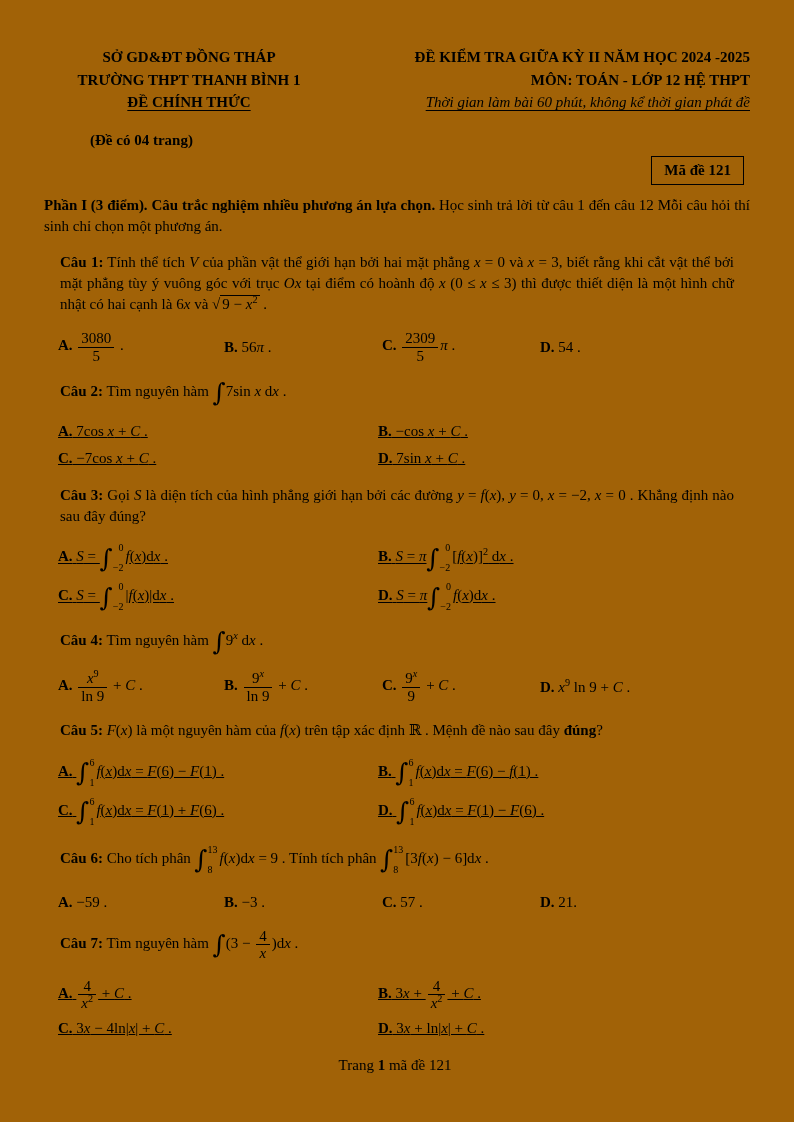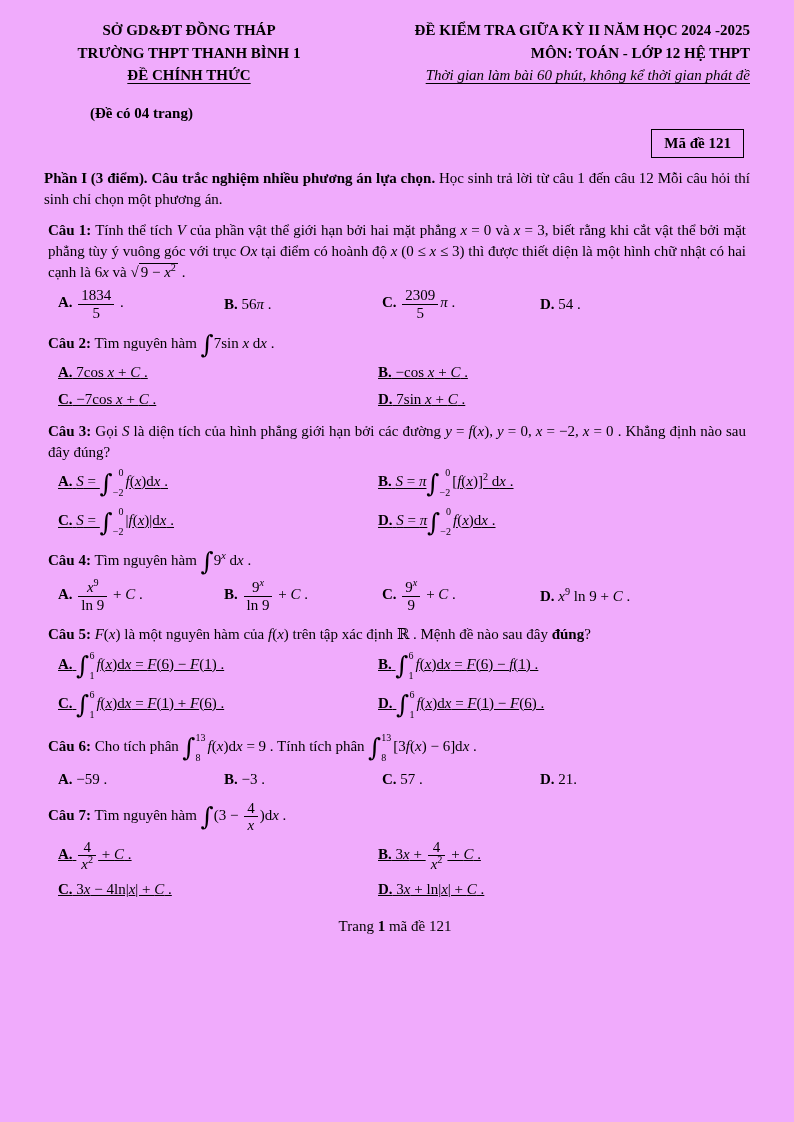--- a/index.html
+++ b/index.html
@@ -1,33 +1,33 @@
 <!DOCTYPE html>
 <html><head>
 <meta charset="utf-8">
 <style>
   html,body{margin:0;padding:0;background:#e8e8e8;}
   .page{
-    width:794px;height:1122px;box-sizing:border-box;background:#f0abfc;
-    margin:0 auto;padding:19px 44px 24px 44px;overflow:hidden;
+    width:794px;height:1122px;box-sizing:border-box;background:#a16207;
+    margin:0 auto;padding:46px 44px 24px 44px;overflow:hidden;
     font-family:"Liberation Serif","DejaVu Serif","DejaVu Sans",serif;
     font-size:15px;color:#000;line-height:1.38;
   }
   .header{display:flex;align-items:flex-start;}
   .h-left{width:290px;text-align:center;font-weight:bold;line-height:1.5;}
   .h-right{flex:1;text-align:right;line-height:1.5;}
   .b{font-weight:bold;}
   .i{font-style:italic;}
   .u{text-decoration:underline;text-underline-offset:3px;}
   .pages-note{font-weight:bold;margin:16px 0 0 46px;}
   .code-wrap{text-align:right;margin:6px 6px 0 0;}
   .code-box{display:inline-block;border:1px solid #000;padding:3px 12px;font-weight:bold;}
   .intro{margin:10px 0 6px 0;text-align:justify;}
   .question{margin-top:11px;}
-  .qtext{margin:4px;text-align:justify;}
+  .qtext{margin:16px;text-align:justify;}
   .qnum{font-weight:bold;}
   .opts{display:grid;padding-left:14px;margin:5px 0 1px 0;row-gap:7px;align-items:center;}
   .c4{grid-template-columns:166px 158px 158px auto;}
   .c2{grid-template-columns:320px auto;text-decoration:underline;}
   .opt{white-space:nowrap;}
   .olab{font-weight:bold;}
   i{font-style:italic;}
   sup{font-size:0.68em;line-height:0;}
   
   .fr{display:inline-block;vertical-align:middle;text-align:center;line-height:1.08;margin:0 2px;}
@@ -66,21 +66,21 @@
   <div class="code-wrap">
     <div class="code-box">Mã đề 121</div>
   </div>
 
   <p class="intro"><b>Phần I (3 điểm). Câu trắc nghiệm nhiều phương án lựa chọn.</b> <span>Học sinh trả lời từ câu 1 đến câu 12 Mỗi câu hỏi thí sinh chỉ chọn một phương án.</span></p>
 
   <div>
       <div class="question">
         <p class="qtext"><b class="qnum">Câu 1:</b> Tính thể tích <i>V</i> của phần vật thể giới hạn bởi hai mặt phẳng <i>x</i> = 0 và <i>x</i> = 3, biết rằng khi cắt vật thể bởi mặt phẳng tùy ý vuông góc với trục <i>Ox</i> tại điểm có hoành độ <i>x</i> (0 ≤ <i>x</i> ≤ 3) thì được thiết diện là một hình chữ nhật có hai cạnh là 6<i>x</i> và <span class="sq">√<span class="ov">9 − <i>x</i><sup>2</sup></span></span> .</p>
         <div class="opts c4">
-          <div class="opt"><b class="olab">A.</b> <span class="fr"><span>1834</span><span>5</span></span> .</div>
+          <div class="opt"><b class="olab">A.</b> <span class="fr"><span>3080</span><span>5</span></span> .</div>
           <div class="opt"><b class="olab">B.</b> 56<i>π</i> .</div>
           <div class="opt"><b class="olab">C.</b> <span class="fr"><span>2309</span><span>5</span></span><i>π</i> .</div>
           <div class="opt"><b class="olab">D.</b> 54 .</div>
         </div>
       </div>
       <div class="question">
         <p class="qtext"><b class="qnum">Câu 2:</b> Tìm nguyên hàm <span class="is">∫</span>7sin <i>x</i> d<i>x</i> .</p>
         <div class="opts c2">
           <div class="opt"><b class="olab">A.</b> 7cos <i>x</i> + <i>C</i> .</div>
           <div class="opt"><b class="olab">B.</b> −cos <i>x</i> + <i>C</i> .</div>

